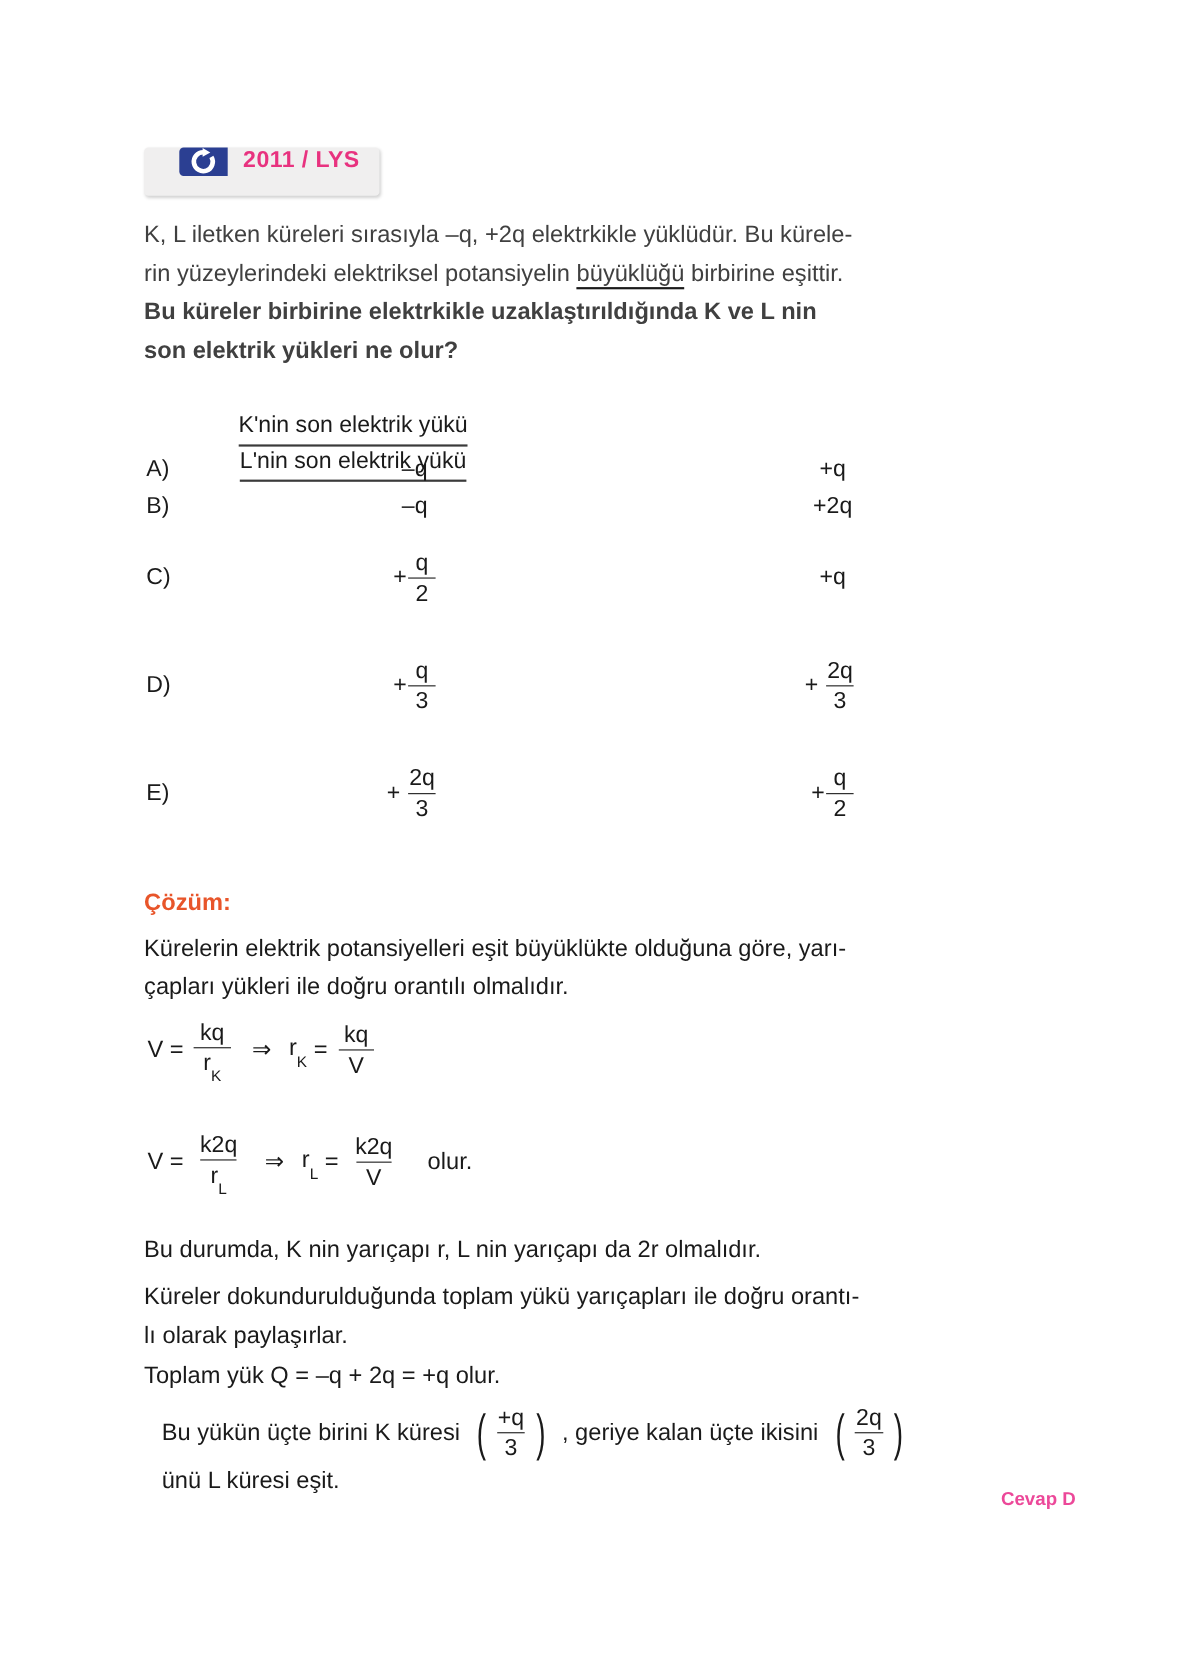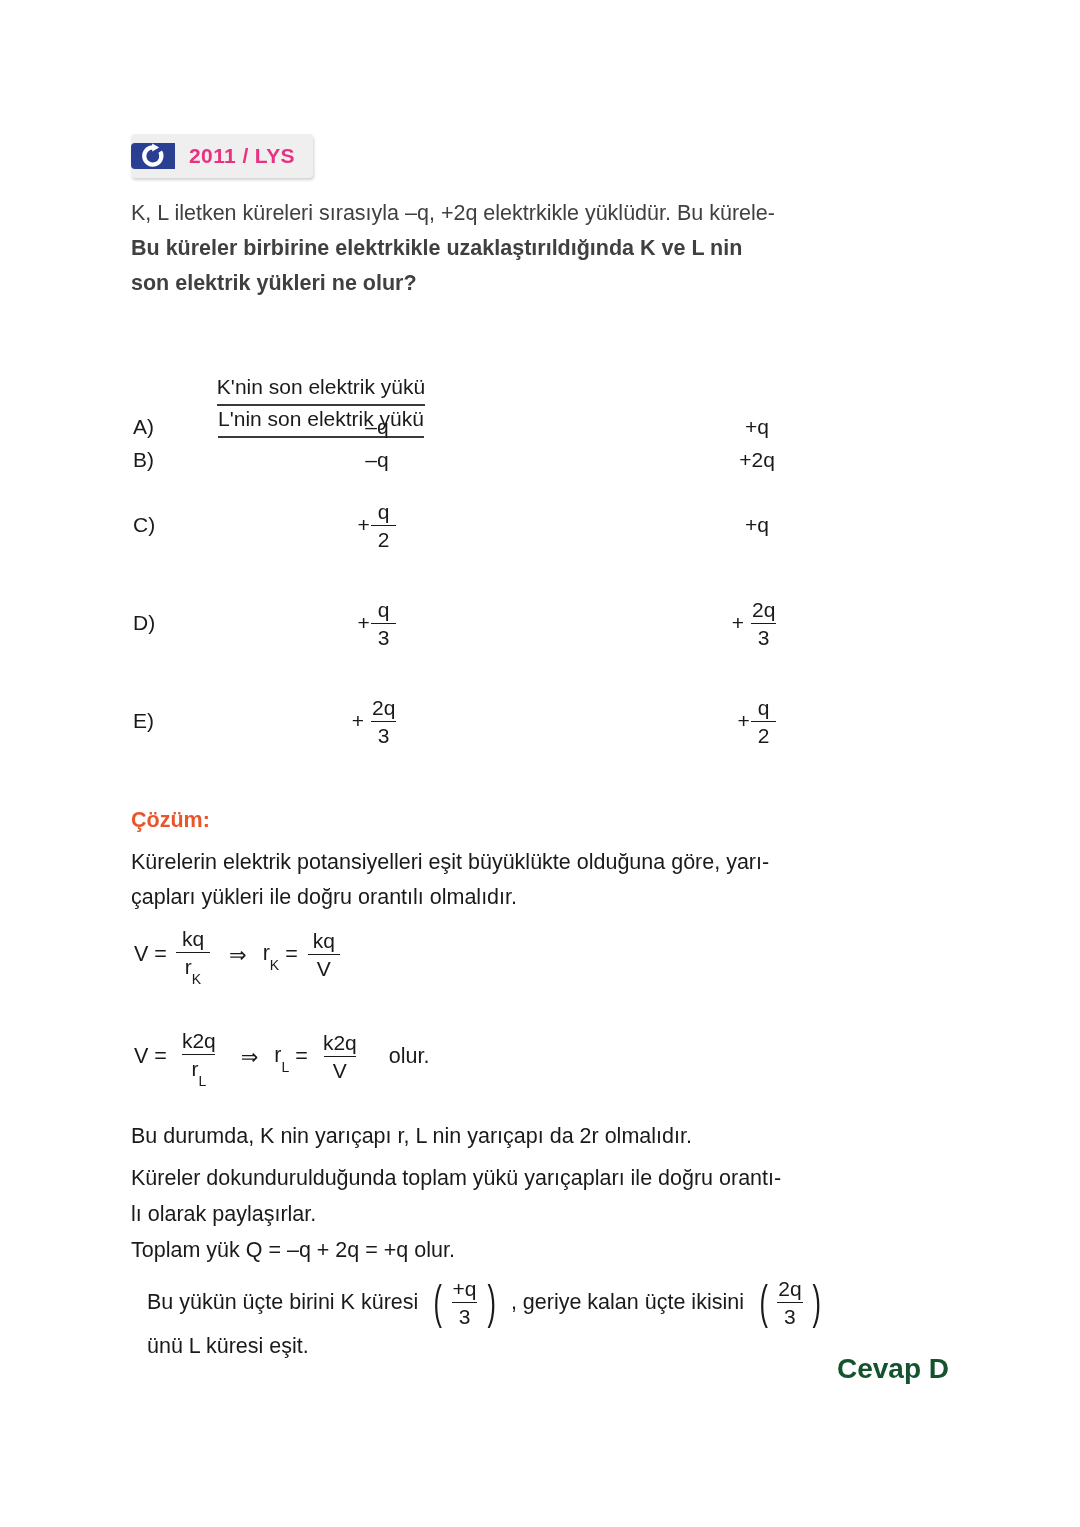--- a/index.html
+++ b/index.html
@@ -16,24 +16,25 @@
     overflow: hidden;
   }
 
   
   .badge {
     position: absolute;
     left: 131px;
     top: 134px;
     height: 44px;
     display: flex;
-    align-items: center;
+    align-items: flex-start;
     background: #f0efef;
     border-radius: 4px;
     box-shadow: 1px 2px 3px rgba(0,0,0,0.18);
+    padding-left: 32px;
   }
   .badge-icon-box {
     width: 44px;
     background: #2b3f92;
     border-radius: 4px 0 0 4px;
     display: flex;
     align-items: center;
     justify-content: center;
   }
   .badge-icon-box svg { display: block; }
@@ -225,40 +226,42 @@
     display: inline-block;
   }
   .fp-gap { display: inline-block; width: 7px; }
 
   .answer {
     position: absolute;
     left: 0;
     top: 1353px;
     width: 949px;
     text-align: right;
-    font-size: 28px;
+    font-size: 17px;
     font-weight: bold;
-    color: #14532d;
+    color: #ec4899;
+    padding-left: 29px;
   }
 </style>
 </head>
 <body>
 
 <div class="badge">
   <div class="badge-icon-box">
     <svg width="26" height="26" viewBox="0 0 26 26" aria-hidden="true">
       <path d="M13 4.4 A8.6 8.6 0 1 0 20.2 8.6" fill="none" stroke="#ffffff" stroke-width="4.2" stroke-linecap="butt"></path>
       <polygon points="12.2,0.6 12.2,8.6 19.2,4.6" fill="#ffffff"></polygon>
     </svg>
   </div>
   <div class="badge-label">2011 / LYS</div>
 </div>
 
 <div class="question">
   <div class="q-line">K, L iletken küreleri sırasıyla –q, +2q elektrkikle yüklüdür. Bu kürele-</div>
+  <div class="q-line"><span>rin yüzeylerindeki elektriksel potansiyelin </span><span class="u-line">büyüklüğü</span><span> birbirine eşittir.</span></div>
   <div class="q-line bold">Bu küreler birbirine elektrkikle uzaklaştırıldığında K ve L nin</div>
   <div class="q-line bold">son elektrik yükleri ne olur?</div>
 </div>
 
 <div class="options">
   <div class="opt-head">
     <div class="letter-col"></div>
     <div class="col">
       <span class="col-title">K'nin son elektrik yükü</span>
     </div>

